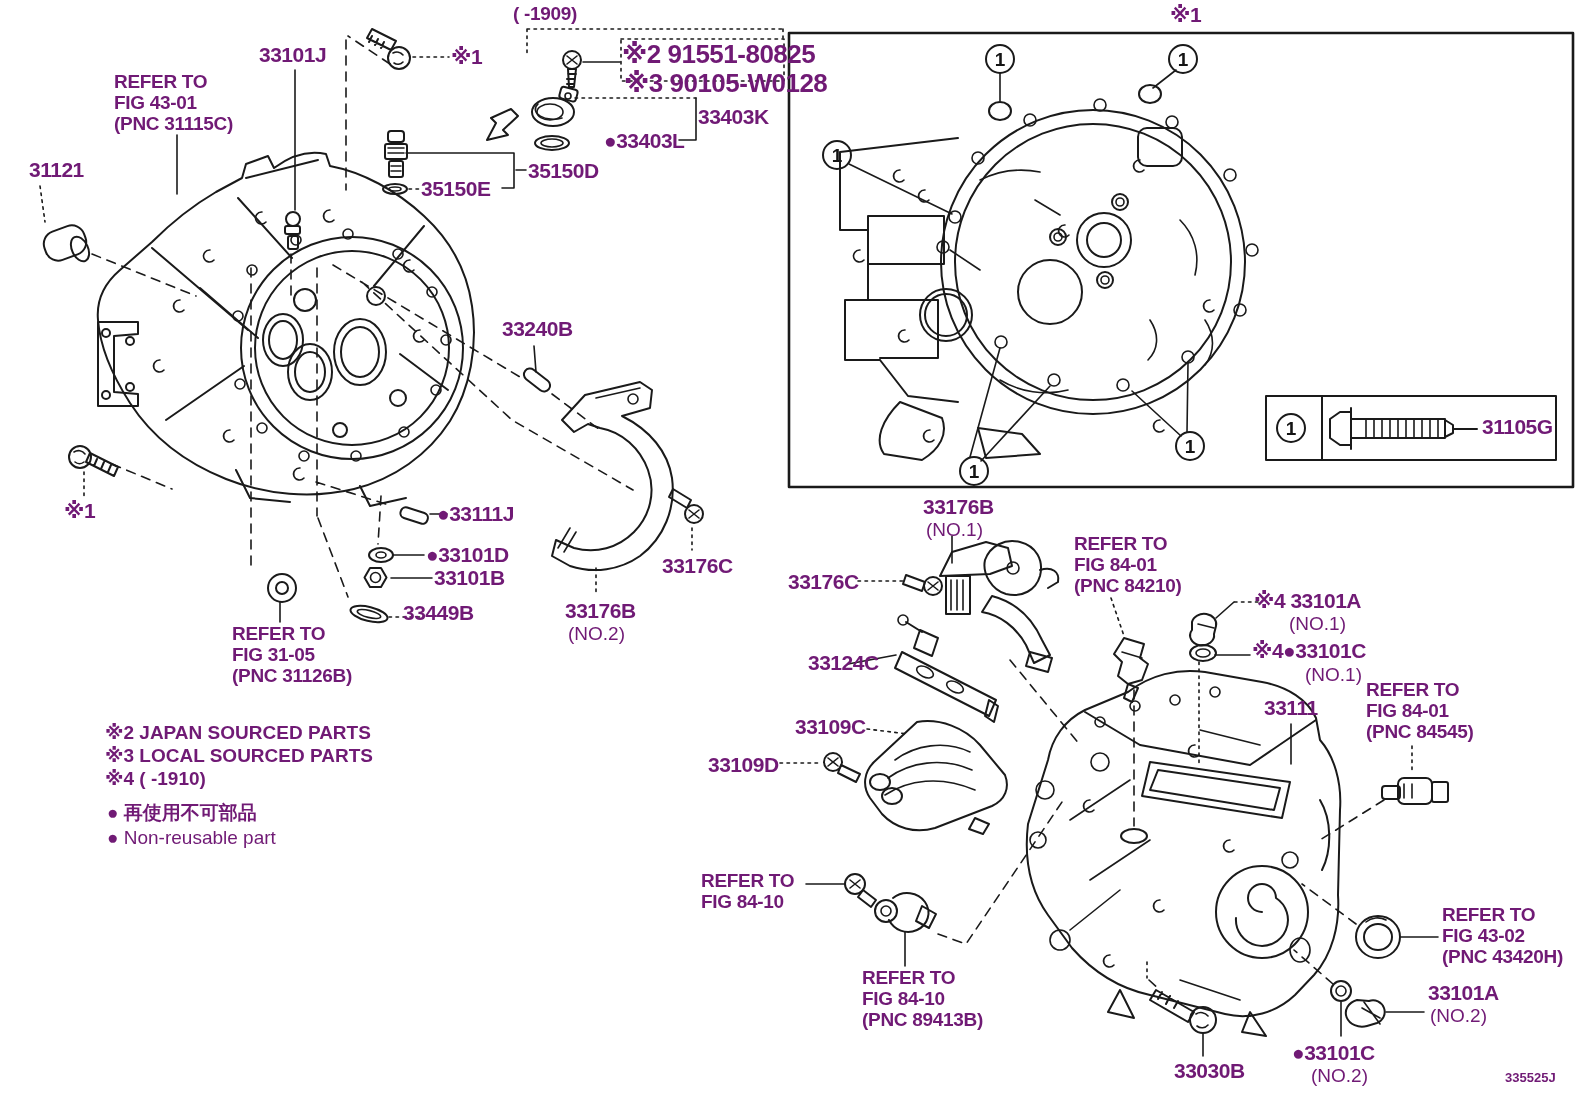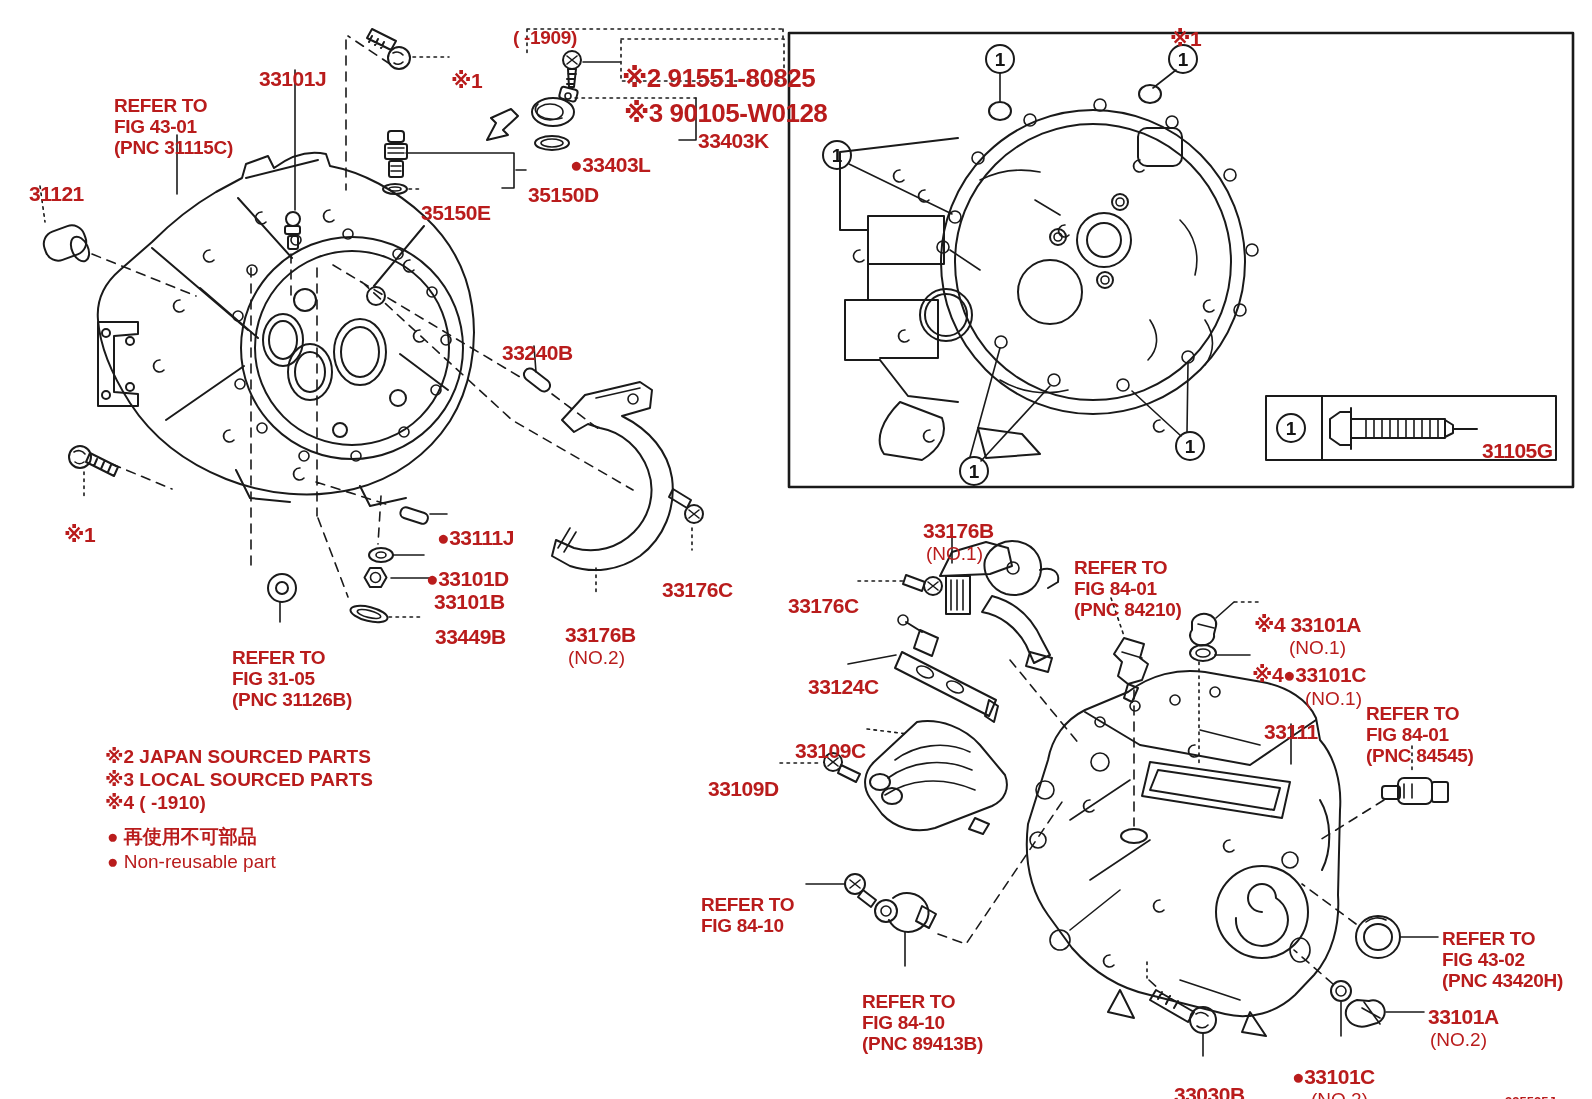--- a/index.html
+++ b/index.html
@@ -1,19 +1,19 @@
 <!DOCTYPE html>
 <html><head>
 <meta charset="utf-8">
 <style>
   html,body{margin:0;padding:0;background:#fff;}
   #stage{position:relative;width:1592px;height:1099px;background:#fff;overflow:hidden;
          font-family:"Liberation Sans","DejaVu Sans",sans-serif;color:#141414;}
   #art{position:absolute;left:0;top:0;}
-  .lbl{position:absolute;white-space:pre-line;color:#b91c1c;margin-top:24px;}
+  .lbl{position:absolute;white-space:pre-line;color:#701a75;}
   .pn{font-weight:bold;font-size:21px;line-height:1.02;letter-spacing:-0.5px;}
   .pnS{font-weight:bold;font-size:26px;line-height:1.0;letter-spacing:-0.5px;}
   .sub{font-size:19px;line-height:1.0;letter-spacing:0;}
   .ref{font-weight:bold;font-size:19px;line-height:1.1;letter-spacing:-0.3px;}
   .note{font-weight:bold;font-size:19px;line-height:1.0;letter-spacing:0;}
   .noteReg{font-size:19px;line-height:1.0;}
   .dwg{font-weight:bold;font-size:13px;letter-spacing:0;}
   .s{fill:none;stroke:#1a1a1a;stroke-width:2;stroke-linecap:round;stroke-linejoin:round;}
   .s25{stroke-width:2.6;}
   .thin{stroke-width:1.6;}
@@ -364,31 +364,31 @@
 
 </svg>
 
   <div class="lbl pn" style="left:259px;top:44px">33101J</div>
   <div class="lbl ref" style="left:114px;top:72px">REFER TO
 FIG 43-01
 (PNC 31115C)</div>
   <div class="lbl pn" style="left:29px;top:159px">31121</div>
   <div class="lbl ref" style="left:513px;top:4px">(      -1909)</div>
   <div class="lbl pnS" style="left:622px;top:41px">※2 91551-80825</div>
-  <div class="lbl pnS" style="left:624px;top:76px">※3 90105-W0128</div>
+  <div class="lbl pnS" style="left:624px;top:70px">※3 90105-W0128</div>
   <div class="lbl pn" style="left:698px;top:106px">33403K</div>
-  <div class="lbl pn" style="left:570px;top:130px">●33403L</div>
+  <div class="lbl pn" style="left:604px;top:130px">●33403L</div>
   <div class="lbl pn" style="left:528px;top:160px">35150D</div>
   <div class="lbl pn" style="left:421px;top:178px">35150E</div>
   <div class="lbl pn" style="left:451px;top:46px">※1</div>
   <div class="lbl pn" style="left:502px;top:318px">33240B</div>
   <div class="lbl pn" style="left:437px;top:503px">●33111J</div>
   <div class="lbl pn" style="left:426px;top:544px">●33101D</div>
   <div class="lbl pn" style="left:434px;top:567px">33101B</div>
-  <div class="lbl pn" style="left:435px;top:602px">33449B</div>
+  <div class="lbl pn" style="left:403px;top:602px">33449B</div>
   <div class="lbl ref" style="left:232px;top:624px">REFER TO
 FIG 31-05
 (PNC 31126B)</div>
   <div class="lbl pn" style="left:565px;top:600px">33176B</div>
   <div class="lbl sub" style="left:568px;top:624px">(NO.2)</div>
   <div class="lbl pn" style="left:662px;top:555px">33176C</div>
   <div class="lbl pn" style="left:64px;top:500px">※1</div>
   <div class="lbl note" style="left:105px;top:723px">※2 JAPAN SOURCED PARTS</div>
   <div class="lbl note" style="left:105px;top:746px">※3 LOCAL SOURCED PARTS</div>
   <div class="lbl note" style="left:105px;top:769px">※4 (      -1910)</div>

